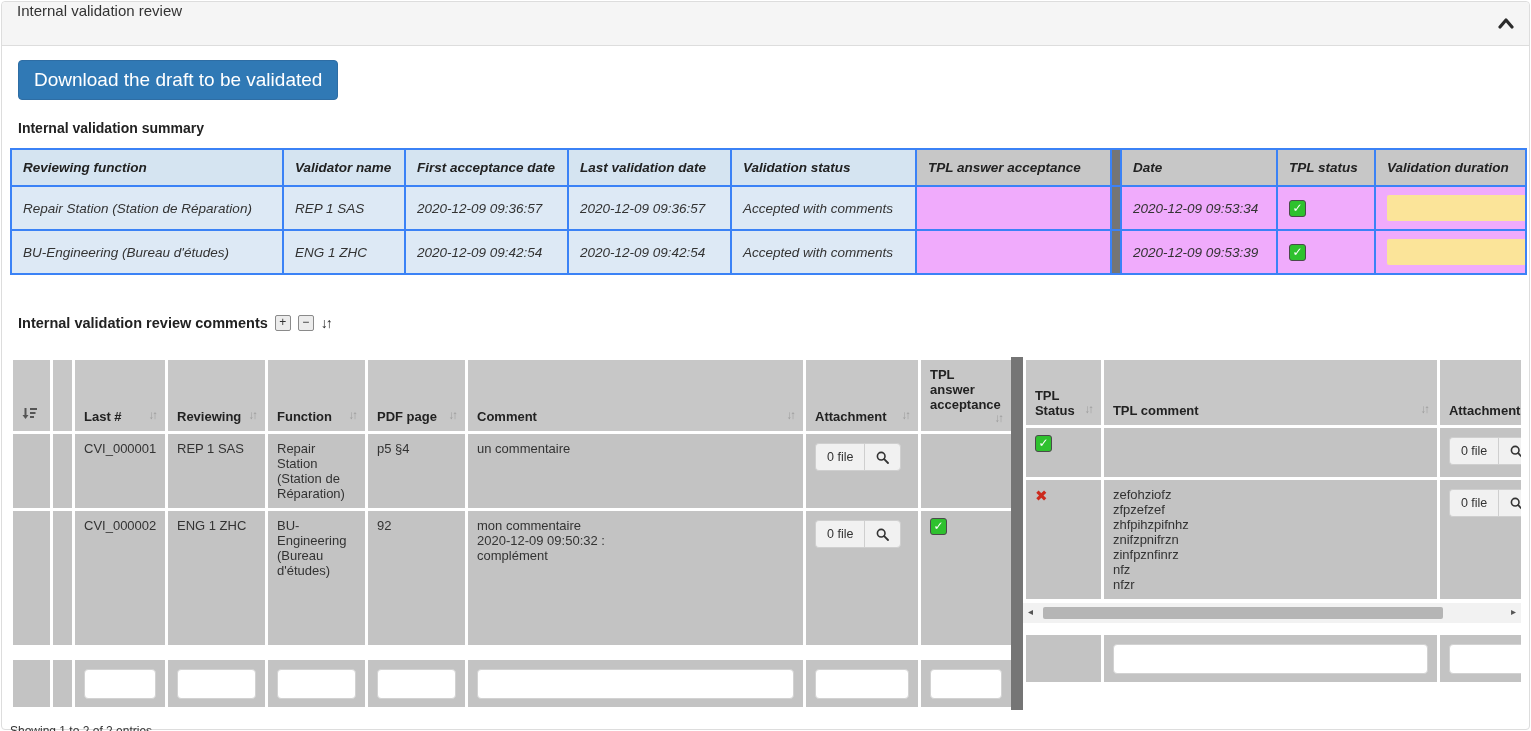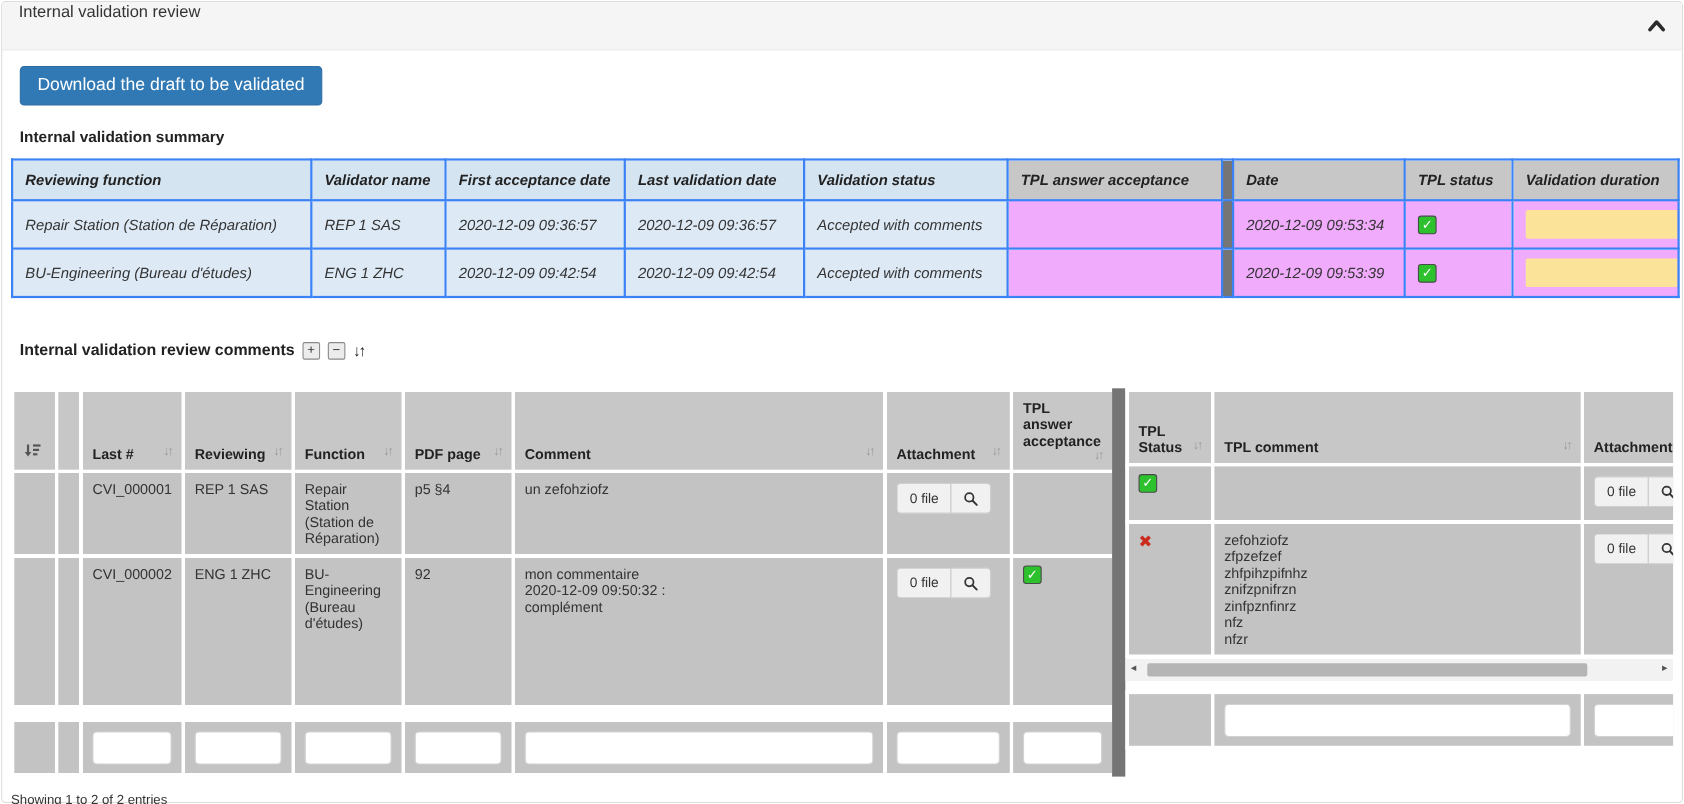--- a/index.html
+++ b/index.html
@@ -7,21 +7,21 @@
     font-family:"Liberation Sans","DejaVu Sans",sans-serif; color:#333; }
 
   .panel { width:1529px; height:729px; margin:1px; border:1px solid #ddd; border-radius:4px; background:#fff; }
   .panel-heading { height:44px; background:#f5f5f5; border-bottom:1px solid #ddd;
     border-radius:4px 4px 0 0; display:flex; justify-content:space-between; padding:0 15px; }
   .panel-title { font-size:15px; color:#333; }
   .collapse-btn { cursor:pointer; display:flex; align-items:center; }
 
   .panel-body { padding:14px 8px 0 8px; }
   .btn-primary { display:inline-block; margin-left:8px; background:#3079b5; border:1px solid #2e6da4;
-    color:#fff; font-size:16px; padding:8px 15px; border-radius:4px; cursor:pointer;
+    color:#fff; font-size:19px; padding:8px 15px; border-radius:4px; cursor:pointer;
     font-family:"Liberation Sans",sans-serif; }
   .section-heading { font-size:14px; font-weight:bold; color:#222; margin:20px 0 12px 8px; }
 
   
   table.summary { border-collapse:collapse; table-layout:fixed; width:1515px; margin-top:4px; }
   table.summary th, table.summary td { border:2px solid #3b82f6; font-size:13.5px; text-align:left;
     padding:8px 11px; height:37px; vertical-align:middle; overflow:hidden; white-space:nowrap;font-style:italic; }
   table.summary th { font-weight:bold; color:#222; }
   .c-blue-h { background:#d5e4f1; }
   .c-blue   { background:#dde9f5; }
@@ -205,21 +205,21 @@
             </tr>
           </thead>
           <tbody>
             <tr style="height:68px">
               <td></td>
               <td></td>
               <td>CVI_000001</td>
               <td>REP 1 SAS</td>
               <td>Repair Station (Station de Réparation)</td>
               <td>p5 §4</td>
-              <td class="pre-line">un zefohziofz</td>
+              <td class="pre-line">un commentaire</td>
               <td>
                 <span class="file-group">
                   <span class="fbtn">0 file</span>
                   <span class="fbtn">
                     <svg width="13" height="13" viewBox="0 0 13 13">
                       <circle cx="5.2" cy="5.2" r="3.8" fill="none" stroke="#333" stroke-width="1.6"></circle>
                       <line x1="8.2" y1="8.2" x2="12" y2="12" stroke="#333" stroke-width="1.8" stroke-linecap="round"></line>
                     </svg>
                   </span>
                 </span>

